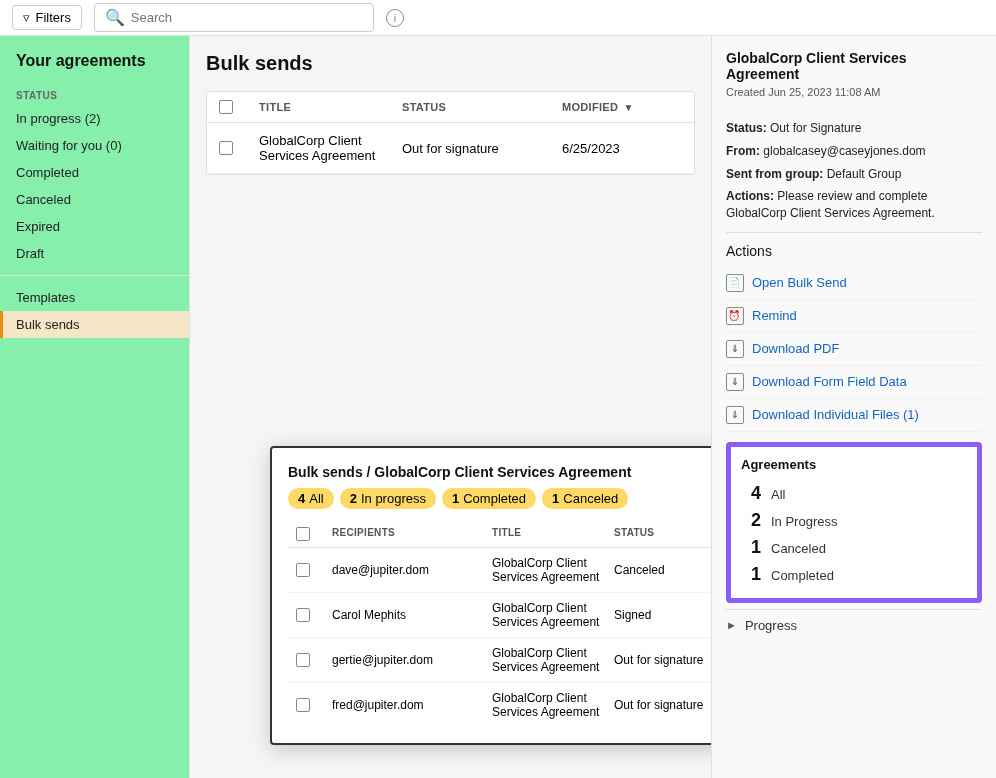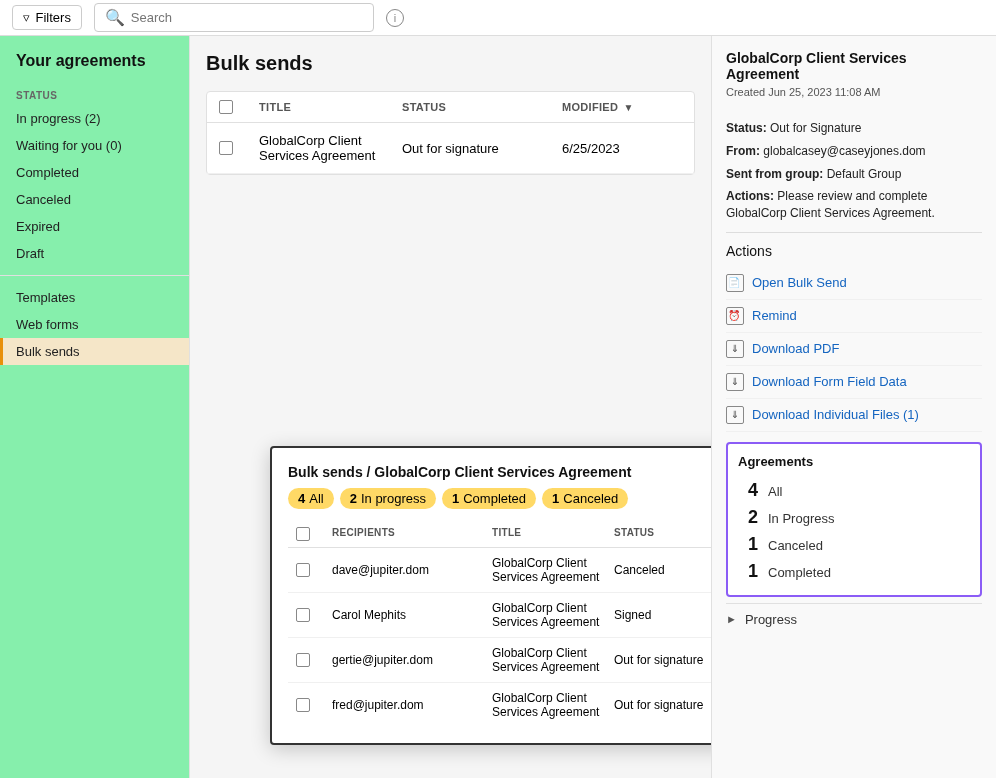--- a/index.html
+++ b/index.html
@@ -281,21 +281,21 @@
       flex-shrink: 0;
     }
     .see-more {
       text-align: right;
       font-size: 12px;
       color: #1565c0;
       cursor: pointer;
       padding-top: 4px;
     }
     .agreements-box {
-      border: 2px solid #8b5cf6;
+      border: 5px solid #8b5cf6;
       border-radius: 4px;
       padding: 10px;
       margin-top: 10px;
       background: #fff;
     }
     .agreements-box-title {
       font-size: 13px;
       font-weight: 700;
       margin-bottom: 8px;
       color: #111;
@@ -363,23 +363,20 @@
     <div class="sidebar-item">
       <span>Expired</span>
     </div>
     <div class="sidebar-item">
       <span>Draft</span>
     </div>
     <div class="sidebar-divider"></div>
     <div class="sidebar-item">
       <span>Templates</span>
     </div>
-    <div class="sidebar-item">
-      <span>Web forms</span>
-    </div>
     <div class="sidebar-item active">
       <span>Bulk sends</span>
     </div>
   </div>
 
   <div class="content">
     <div class="page-title">Bulk sends</div>
 
     <div class="table-container">
       <div class="table-header">

